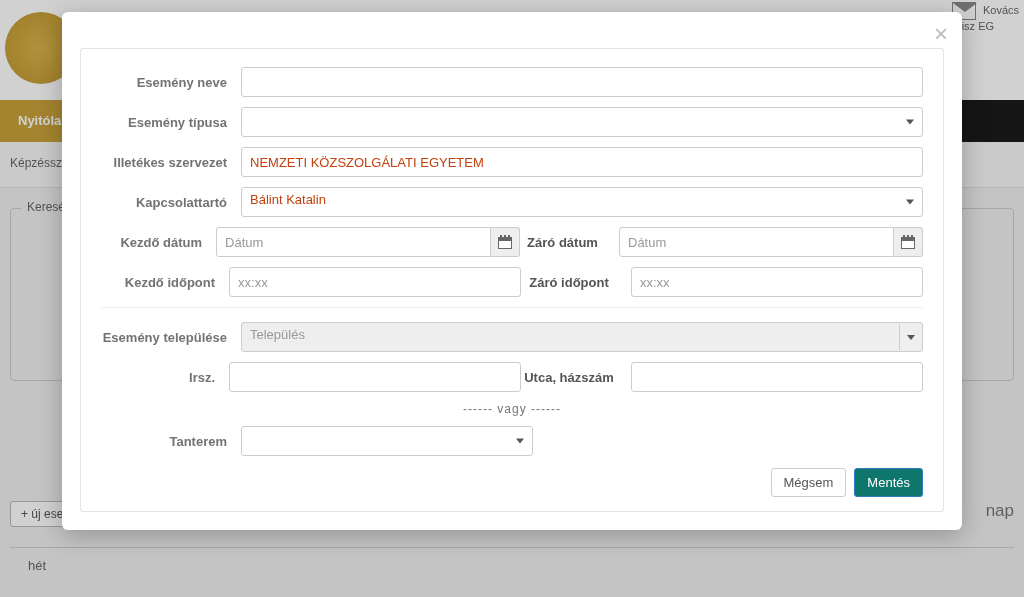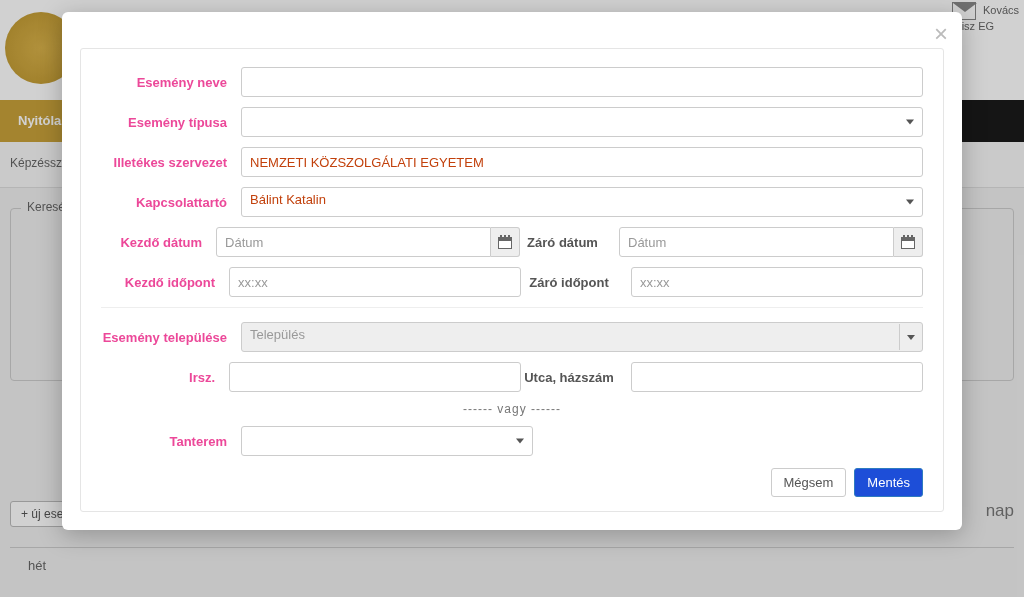--- a/index.html
+++ b/index.html
@@ -30,21 +30,21 @@
     
     .overlay { position: absolute; inset: 0; background: rgba(0,0,0,0.18); display: flex; align-items: flex-start; justify-content: center; padding-top: 12px; }
     .modal { width: 900px; background: #fff; border-radius: 6px; box-shadow: 0 5px 25px rgba(0,0,0,0.25); }
     .modal-header { padding: 16px 20px 12px; position: relative; }
     .modal-title { font-size: 18px; color: #555; font-weight: normal; }
     .close-x { position: absolute; right: 14px; top: 10px; font-size: 24px; color: #bbb; cursor: pointer; line-height: 1; }
     .modal-body { padding: 8px 18px 18px; }
     .panel { border: 1px solid #e5e5e5; border-radius: 3px; padding: 18px 20px 14px; }
 
     .form-row { display: flex; align-items: center; margin-bottom: 10px; }
-    .form-row .lbl { width: 140px; text-align: right; padding-right: 14px; font-weight: bold; color: #ec4899; font-size: 13px; }
+    .form-row .lbl { width: 140px; text-align: right; padding-right: 14px; font-weight: bold; color: #737373; font-size: 13px; }
     .form-row .ctrl { flex: 1; }
     .form-row .lbl2 { width: 120px; text-align: center; padding-right: 14px; font-weight: bold; color: #555; font-size: 13px; }
     .form-row .ctrl2 { flex: 1; }
 
     input[type=text], .select-like { width: 100%; height: 30px; border: 1px solid #ccc; border-radius: 3px; padding: 4px 8px; font-size: 13px; color: #c2410c; background: #fff; }
     input[type=text]::placeholder { color: #999; }
     .select-like { position: relative; cursor: pointer; }
     .select-caret { position: absolute; right: 8px; top: 50%; transform: translateY(-50%); width: 0; height: 0; border-left: 4px solid transparent; border-right: 4px solid transparent; border-top: 5px solid #555; }
     .readonly { background: #eee; color: #666; }
 
@@ -54,21 +54,21 @@
     .cal-icon { width: 14px; height: 14px; position: relative; }
     .cal-icon:before { content: ""; position: absolute; inset: 2px 0 0 0; border: 1px solid #666; background: linear-gradient(#666 3px, #fff 3px); }
     .cal-icon:after { content: ""; position: absolute; top: 0; left: 2px; right: 2px; height: 3px; background: repeating-linear-gradient(90deg,#666 0 2px, transparent 2px 4px); }
 
     .divider { height: 1px; background: #eee; margin: 10px 0 14px; }
     .or-sep { text-align: center; color: #777; font-size: 12px; margin: 4px 0 10px; letter-spacing: 1px; }
 
     .modal-footer { display: flex; justify-content: flex-end; gap: 8px; margin-top: 12px; }
     .btn { padding: 6px 12px; border-radius: 3px; font-size: 13px; cursor: pointer; border: 1px solid transparent; }
     .btn-default { background: #fff; border-color: #ccc; color: #555; }
-    .btn-primary { background: #1d4ed8; color: #fff; border-color: #2e7bc0; }
+    .btn-primary { background: #0f766e; color: #fff; border-color: #2e7bc0; }
 
     .half { width: 304px; }
     .combo-lock { position: absolute; right: 1px; top: 1px; bottom: 1px; width: 22px; background: #eee; border-left: 1px solid #ccc; display: flex; align-items: center; justify-content: center; }
     .combo-lock .select-caret { position: static; transform: none; }
   </style>
 </head>
 <body>
 
 <div class="page-bg">
   <div class="top-strip">

